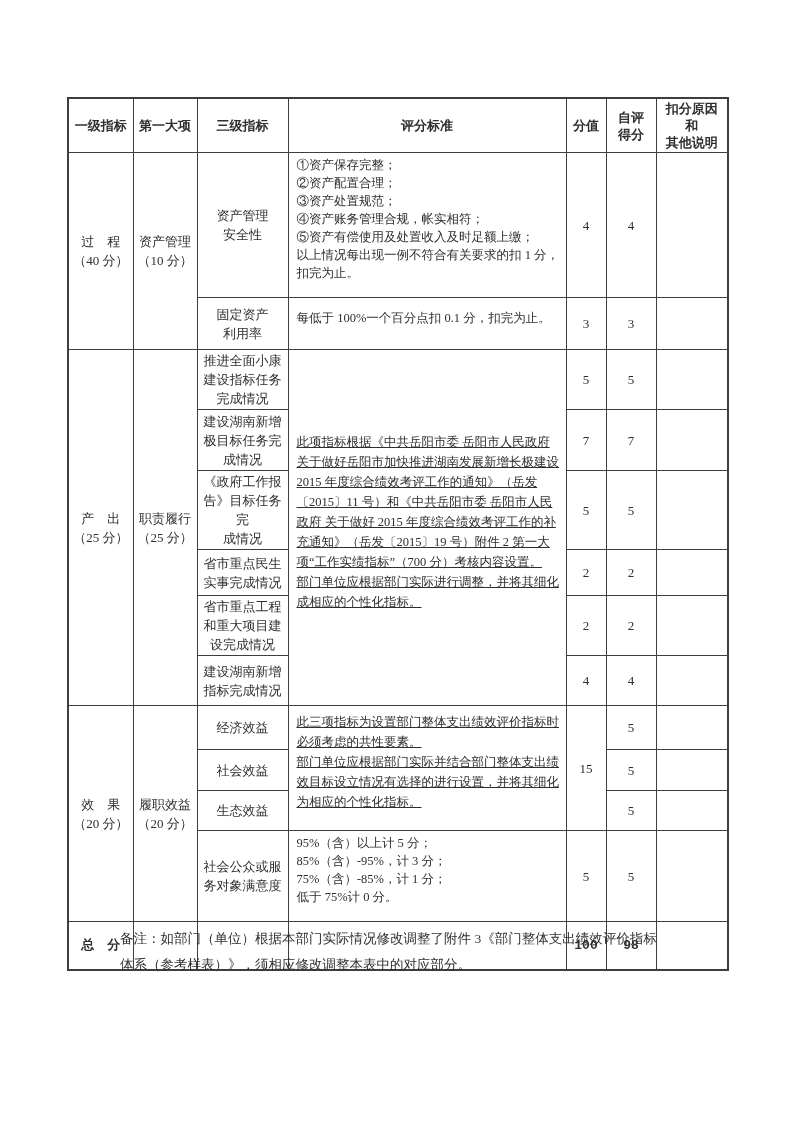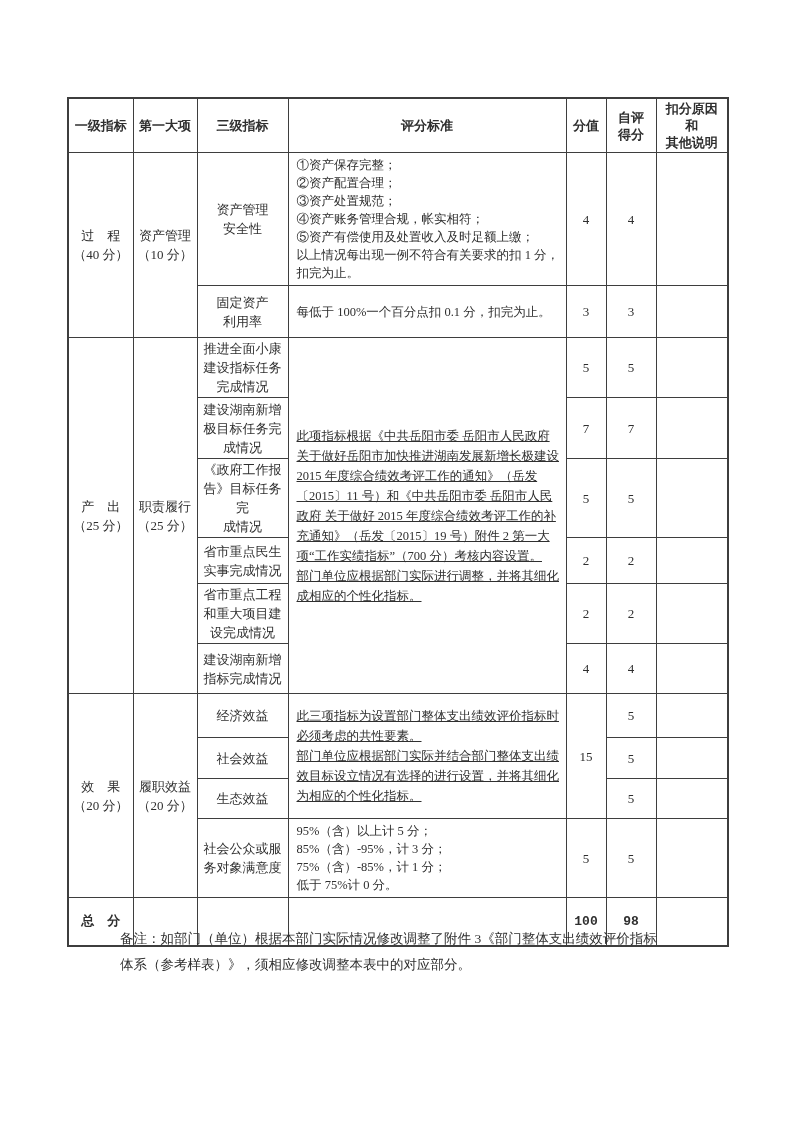--- a/index.html
+++ b/index.html
@@ -27,21 +27,21 @@
     padding:1px 3px;
     overflow:hidden;
     font-weight:normal;
   }
   .eval { border:2px solid #3e3e3e; }
   .eval th { font-weight:bold; line-height:17px; }
   .eval td.crit {
     text-align:left;
     font-size:12.5px;
     line-height:18px;
-    padding:3px 6px 3px 8px;
+    padding:3px 6px 15px 8px;
   }
   .eval td.crit.mid { line-height:20px;text-decoration:underline; }
   .eval td.num { font-size:13px; }
   .eval td.bold { font-weight:bold;font-family:Liberation Mono, monospace; }
   tr.h45{height:45px} tr.h130{height:130px} tr.h52{height:52px}
   tr.h60{height:60px} tr.h61{height:61px} tr.h46{height:46px}
   tr.h50{height:50px} tr.h44{height:44px} tr.h41{height:41px}
   tr.h40{height:40px} tr.h72{height:72px} tr.h48{height:48px}
   .note {
     position:absolute; left:120px; top:926px; width:572px;

